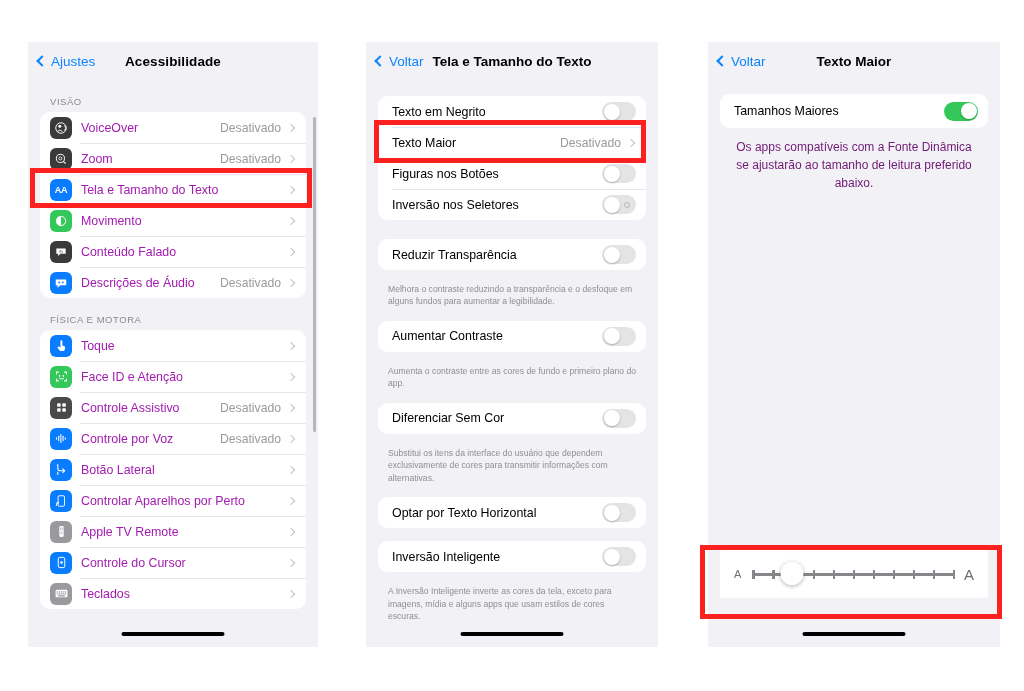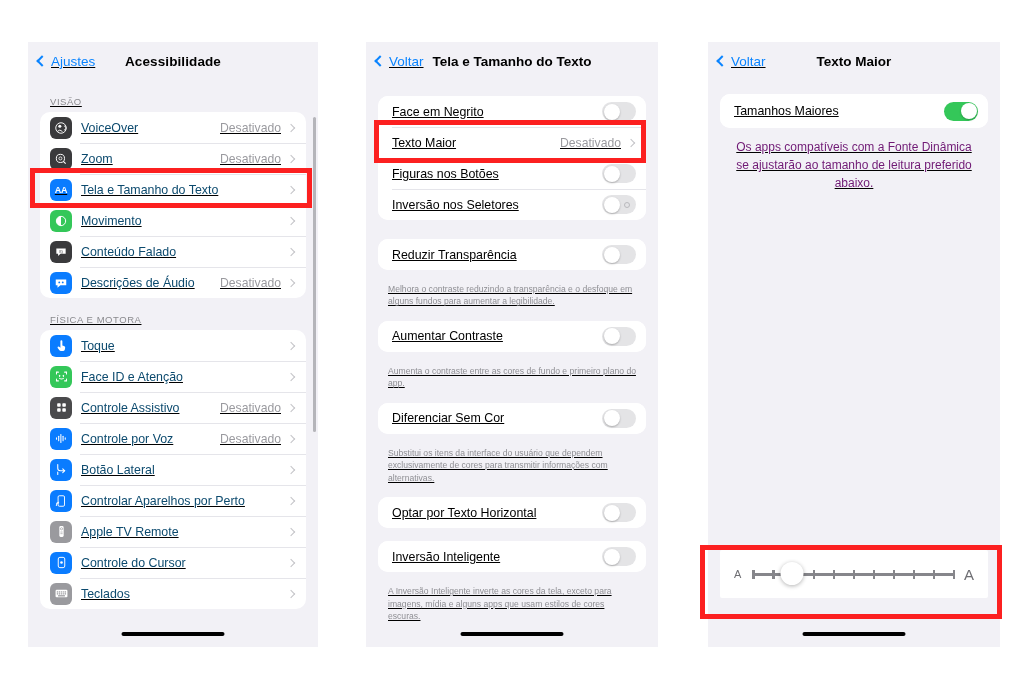--- a/index.html
+++ b/index.html
@@ -9,21 +9,20 @@
     font-family: "Liberation Sans", sans-serif;
     overflow: hidden;
   }
   .stage { position: relative; width: 1024px; height: 691px; }
 
   
   .phone {
     position: absolute;
     background: #f2f1f6;
     overflow: hidden;
-    text-decoration: underline;
   }
   #panel1 { left: 28px;  top: 42px; width: 290px; height: 605px; }
   #panel2 { left: 366px; top: 42px; width: 292px; height: 605px; }
   #panel3 { left: 708px; top: 42px; width: 292px; height: 605px; }
 
   
   .navbar {
     position: relative;
     height: 38px;
     display: flex;
@@ -81,21 +80,21 @@
   }
   .row + .row::before {
     content: "";
     position: absolute;
     left: 40px; right: 0; top: 0;
     height: 1px;
     background: #e5e5ea;
   }
   .row .label {
     font-size: 12.4px;
-    color: #0c4a6e;
+    color: #a21caf;
     flex: 1;
     white-space: nowrap;
   }
   .row .value {
     font-size: 12.2px;
     color: #9a9a9f;
     margin-right: 7px;
     white-space: nowrap;
   }
   .chev-right {
@@ -521,21 +520,21 @@
         <span class="chev-left"></span>
         <span>Voltar</span>
       </div>
       <div class="nav-title">Tela e Tamanho do Texto</div>
     </div>
 
     <div style="height:16px"></div>
 
     <div class="card">
       <div class="srow">
-        <span class="slabel">Face em Negrito</span>
+        <span class="slabel">Texto em Negrito</span>
         <span class="switch">
             <span class="knob"></span>
           </span>
       </div>
       <div class="srow">
         <span class="slabel">Texto Maior</span>
         <span class="svalue">Desativado</span>
         <span class="chev-right"></span>
       </div>
       <div class="srow">

